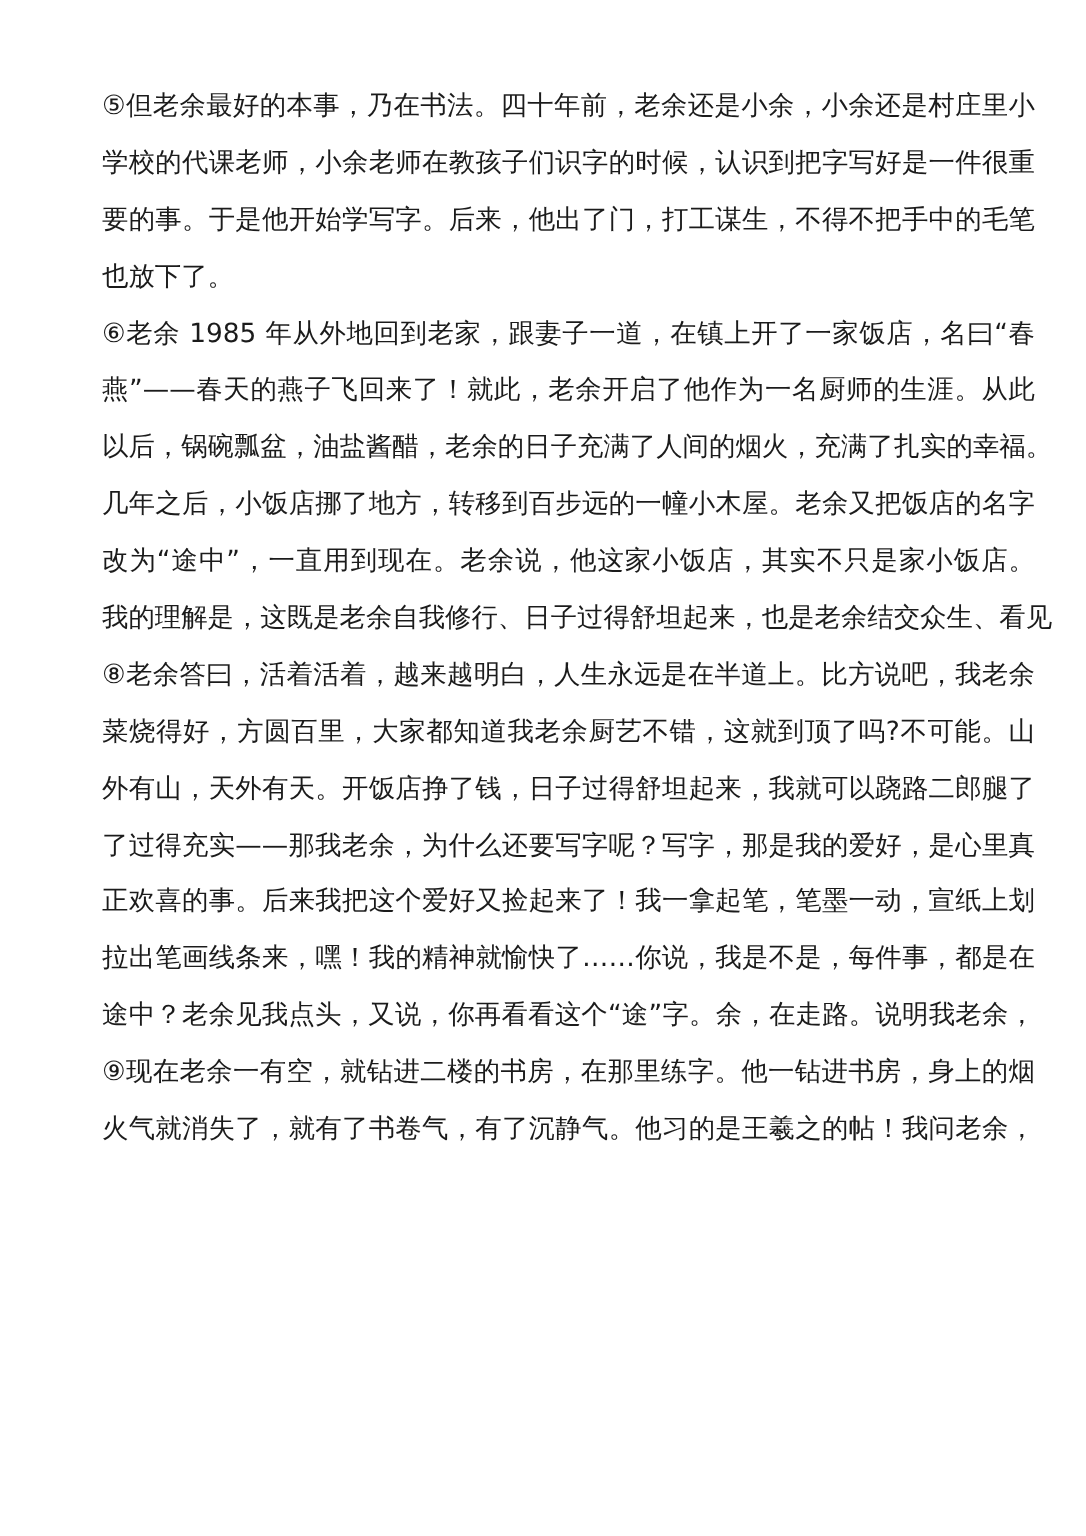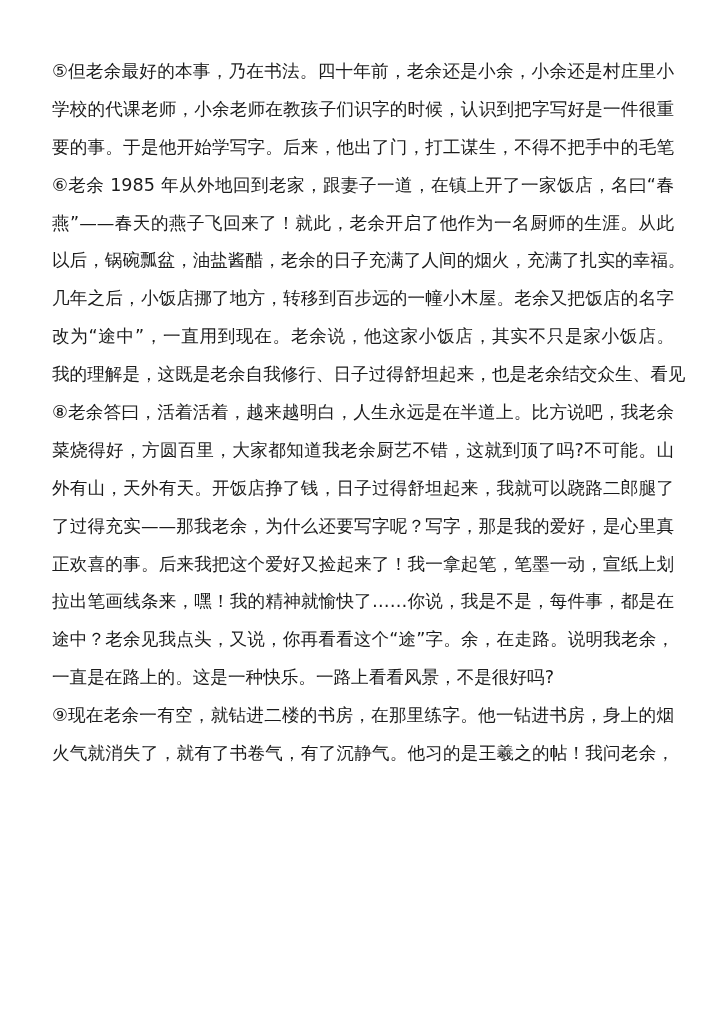--- a/index.html
+++ b/index.html
@@ -10,21 +10,21 @@
     body {
       width: 724px;
       height: 1024px;
       overflow: hidden;
       position: relative;
       font-family: "DejaVu Sans", "Liberation Sans", sans-serif;
       color: #1b1b1b;
     }
     .page {
       position: absolute;
-      left: 52px;
+      left: 68px;
       top: 53px;
       width: 622px;
     }
     .para {
       margin: 0;
       padding: 0;
     }
     .line {
       display: block;
       height: 37.9px;
@@ -40,36 +40,36 @@
     }
   </style>
 </head>
 <body>
 
 <div class="page">
   <div class="para">
     <span class="line">⑤但老余最好的本事，乃在书法。四十年前，老余还是小余，小余还是村庄里小</span>
     <span class="line">学校的代课老师，小余老师在教孩子们识字的时候，认识到把字写好是一件很重</span>
     <span class="line">要的事。于是他开始学写字。后来，他出了门，打工谋生，不得不把手中的毛笔</span>
+    <span class="line last">也放下了。</span>
   </div>
   <div class="para">
     <span class="line">⑥老余 1985 年从外地回到老家，跟妻子一道，在镇上开了一家饭店，名曰“春</span>
     <span class="line">燕”——春天的燕子飞回来了！就此，老余开启了他作为一名厨师的生涯。从此</span>
     <span class="line">以后，锅碗瓢盆，油盐酱醋，老余的日子充满了人间的烟火，充满了扎实的幸福。</span>
     <span class="line">几年之后，小饭店挪了地方，转移到百步远的一幢小木屋。老余又把饭店的名字</span>
     <span class="line">改为“途中”，一直用到现在。老余说，他这家小饭店，其实不只是家小饭店。</span>
     <span class="line">我的理解是，这既是老余自我修行、日子过得舒坦起来，也是老余结交众生、看见</span>
   </div>
   <div class="para">
     <span class="line">⑧老余答曰，活着活着，越来越明白，人生永远是在半道上。比方说吧，我老余</span>
     <span class="line">菜烧得好，方圆百里，大家都知道我老余厨艺不错，这就到顶了吗?不可能。山</span>
     <span class="line">外有山，天外有天。开饭店挣了钱，日子过得舒坦起来，我就可以跷路二郎腿了</span>
     <span class="line">了过得充实——那我老余，为什么还要写字呢？写字，那是我的爱好，是心里真</span>
     <span class="line">正欢喜的事。后来我把这个爱好又捡起来了！我一拿起笔，笔墨一动，宣纸上划</span>
     <span class="line">拉出笔画线条来，嘿！我的精神就愉快了……你说，我是不是，每件事，都是在</span>
     <span class="line">途中？老余见我点头，又说，你再看看这个“途”字。余，在走路。说明我老余，</span>
-    <span class="line last">一直是在路上的。这是一种快乐。一路上看看风景，不是很好吗?</span>
   </div>
   <div class="para">
     <span class="line">⑨现在老余一有空，就钻进二楼的书房，在那里练字。他一钻进书房，身上的烟</span>
     <span class="line">火气就消失了，就有了书卷气，有了沉静气。他习的是王羲之的帖！我问老余，</span>
   </div>
 </div>
 
 </body></html>

